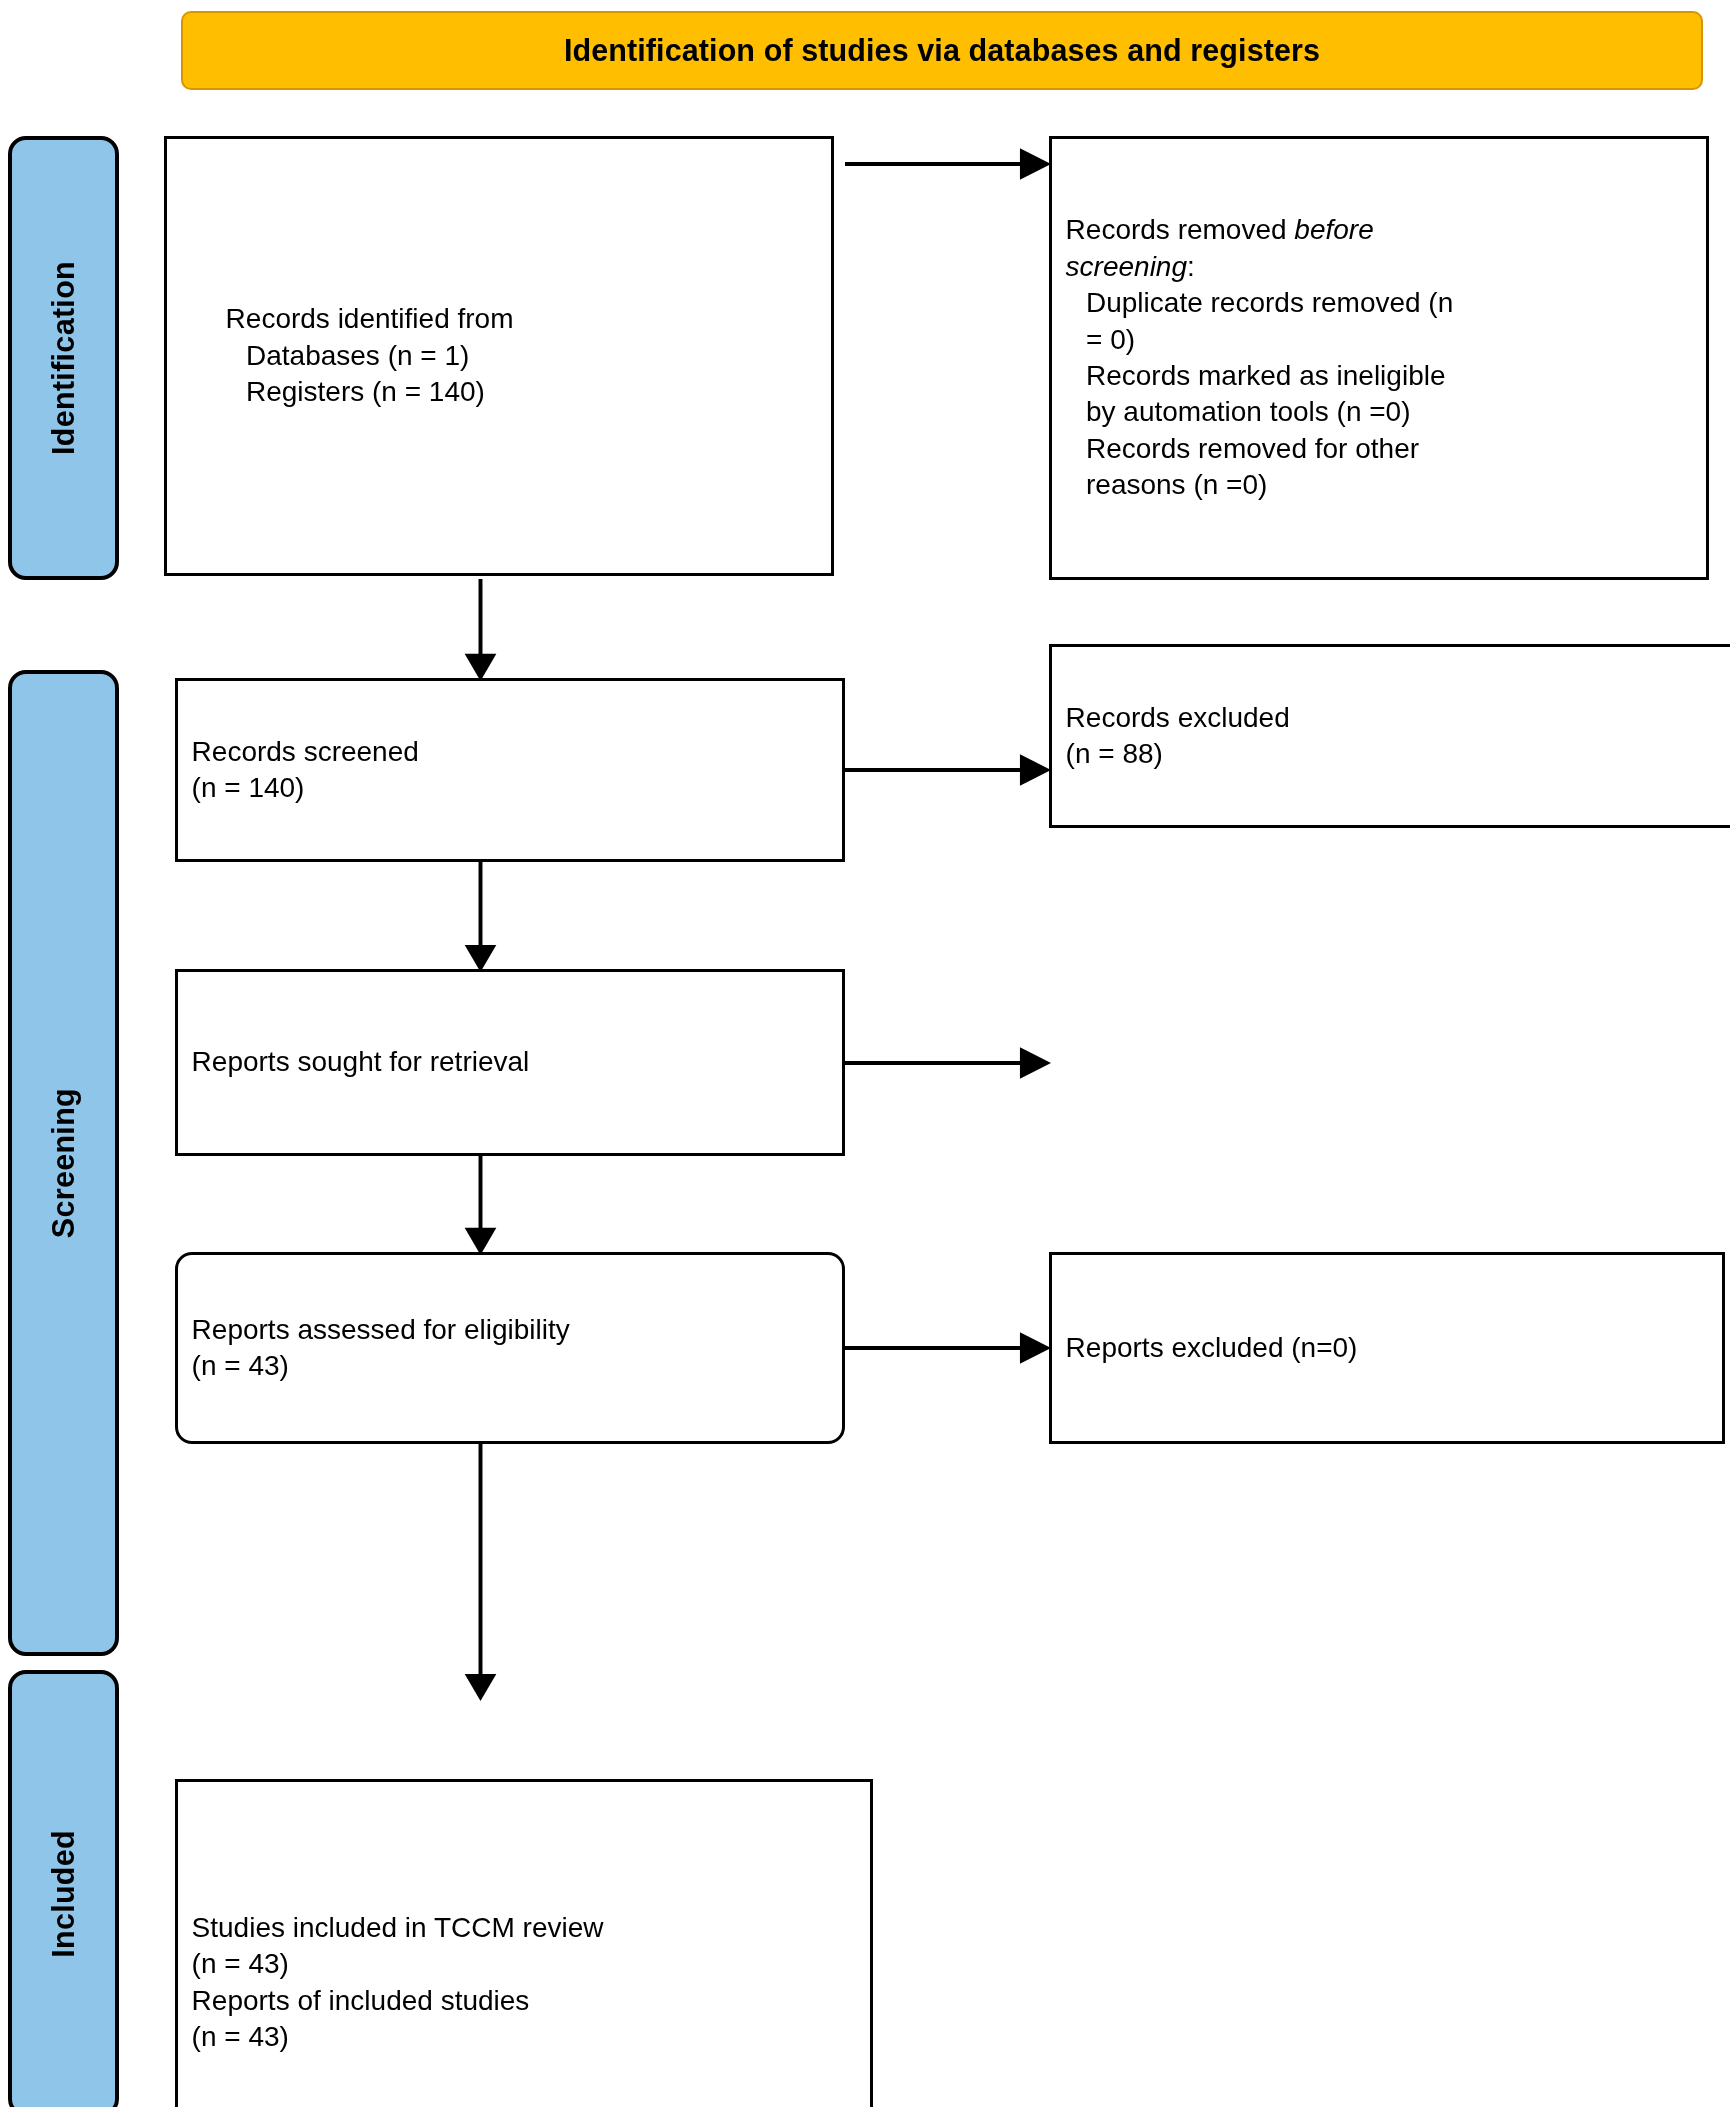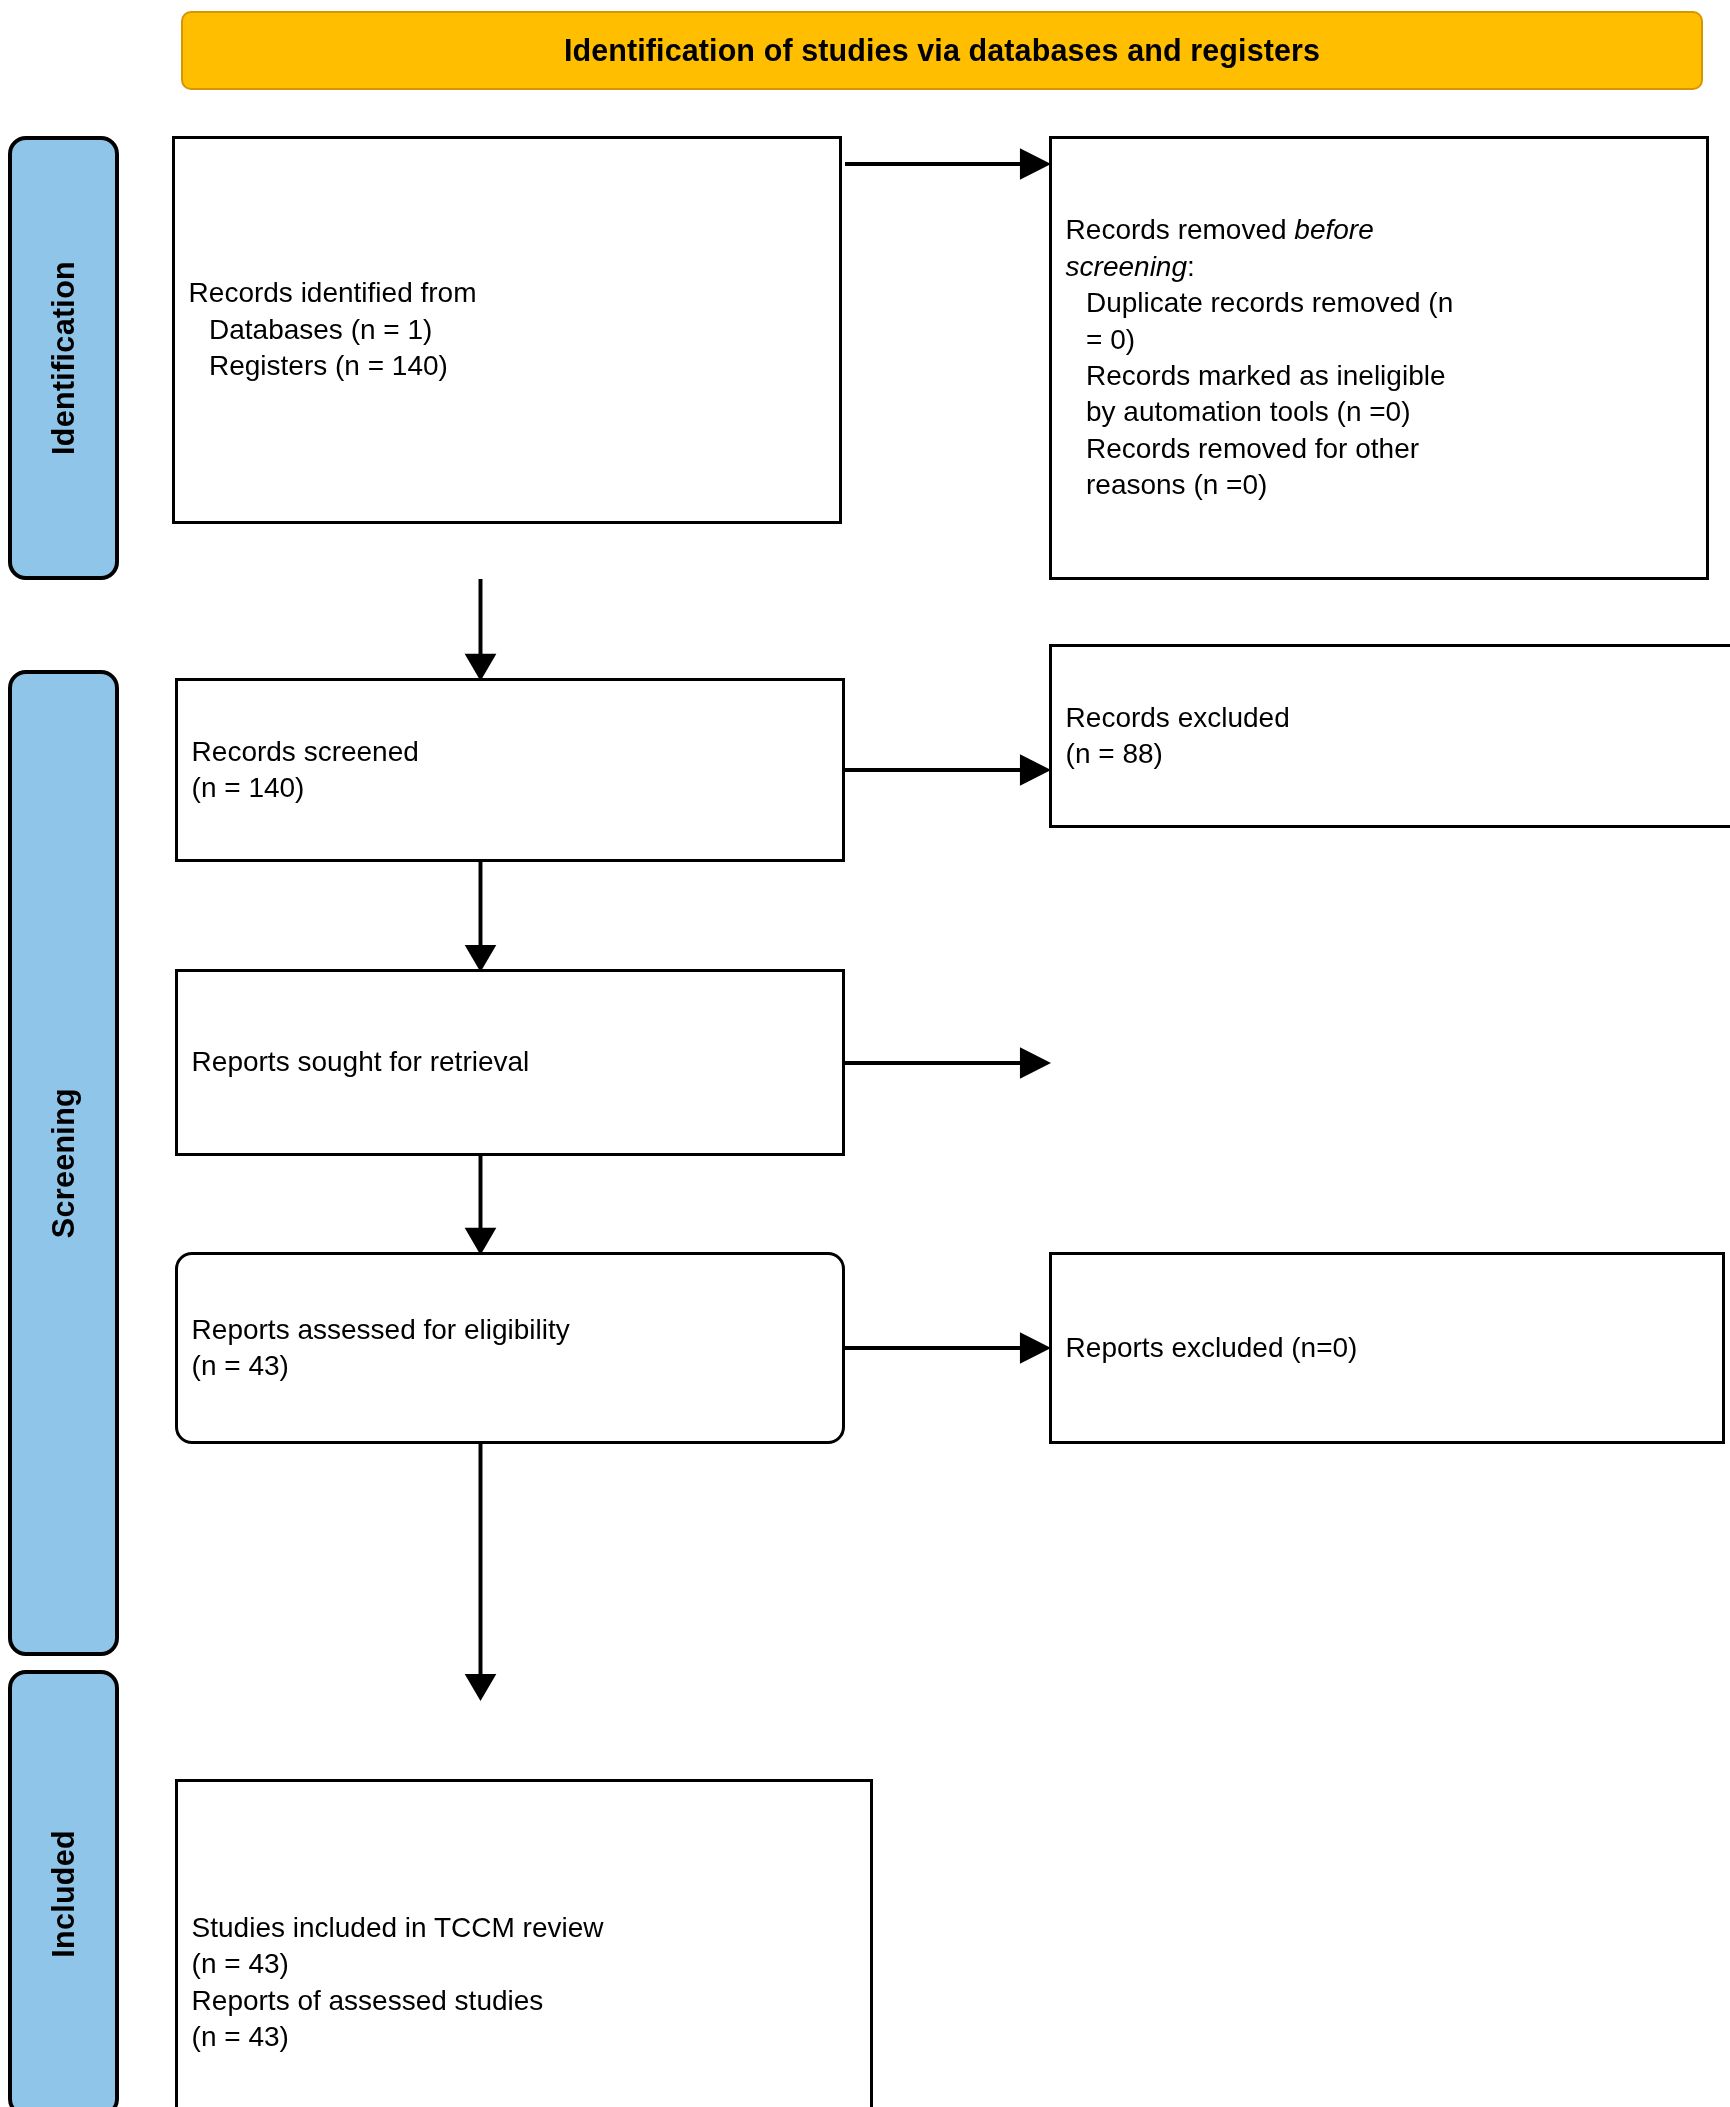--- a/index.html
+++ b/index.html
@@ -80,21 +80,21 @@
     font-size: 28px;
     line-height: 1.30;
     color: #000000;
     padding: 0 13.6px;
     white-space: pre-wrap;
   }
   .box-text.indent-sub { padding-left: 34px; }
   .box-text em { font-style: italic; }
 
   
-  #box-identified   { left: 172px; top: 136px;  width: 670px; height: 388px; }
+  #box-identified   { left: 164px; top: 136px;  width: 670px; height: 440px; padding-left: 45px; }
   #box-screened     { left: 175px; top: 678px; width: 670px; height: 184px; }
   #box-sought       { left: 175px; top: 969px; width: 670px; height: 187px; }
   #box-assessed     { left: 175px; top: 1252px; width: 670px; height: 192px; border-radius: 17px; }
   #box-included     { left: 175px; top: 1779px; width: 698px; height: 407px; }
 
   
   #box-removed      { left: 1049px; top: 136px;  width: 660px; height: 444px; }
   #box-excluded-rec { left: 1049px; top: 644px; width: 760px; height: 184px; }
   #box-notretrieved { left: 1049px; top: 969px; width: 676px; height: 187px; }
   #box-excluded-rep { left: 1049px; top: 1252px; width: 676px; height: 192px; }
@@ -171,21 +171,21 @@
     <div class="box-text">(n = 43)</div>
   </div>
 
   <div class="box" id="box-excluded-rep">
     <div class="box-text">Reports excluded (n=0)</div>
   </div>
 
   <div class="box" id="box-included">
     <div class="box-text">Studies included in TCCM review</div>
     <div class="box-text">(n = 43)</div>
-    <div class="box-text">Reports of assessed studies</div>
+    <div class="box-text">Reports of included studies</div>
     <div class="box-text">(n = 43)</div>
   </div>
 
   <div class="arrow" id="arrow-v1">
     <svg width="57" height="102" viewBox="0 0 100 180">
       <line x1="50" y1="0" x2="50" y2="140"></line>
       <polygon points="22,132 78,132 50,180"></polygon>
     </svg>
   </div>
   <div class="arrow" id="arrow-v2">

